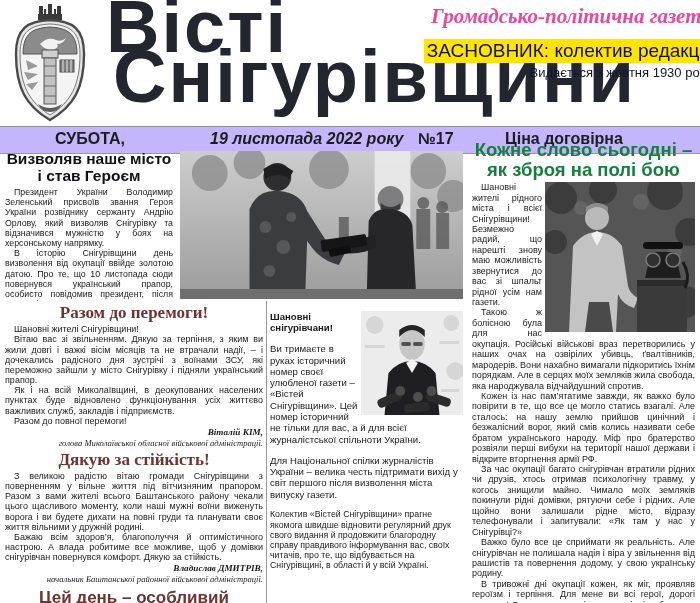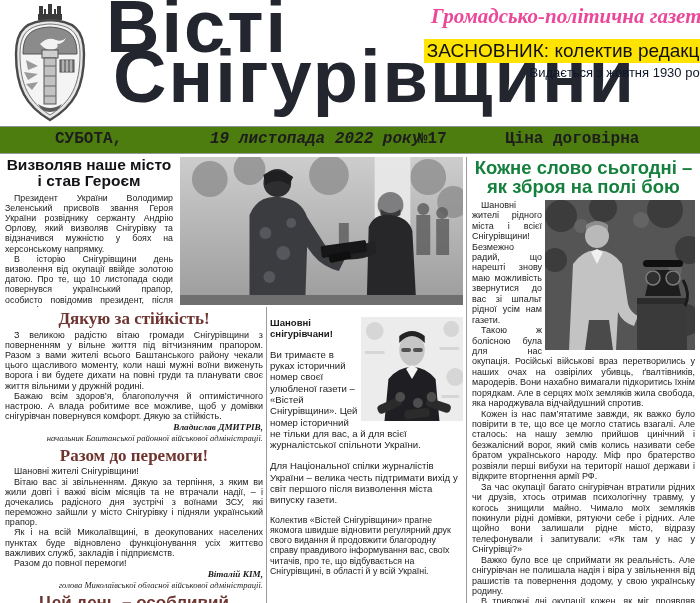--- a/index.html
+++ b/index.html
@@ -10,30 +10,30 @@
   .emblem{position:absolute;left:8px;top:4px;width:84px;height:118px;}
   .title1{position:absolute;left:106px;top:-10px;font-weight:bold;font-size:74px;line-height:1;
           letter-spacing:2px;color:#23262e;white-space:nowrap;}
   .title2{position:absolute;left:113px;top:40px;font-weight:bold;font-size:74px;line-height:1;
           letter-spacing:2px;color:#23262e;white-space:nowrap;}
   .mast-right{position:absolute;right:8px;top:4px;text-align:right;z-index:3;}
   .tagline{font-family:"Liberation Serif",serif;font-style:italic;font-weight:bold;font-size:21px;color:#ec4899;}
   .founder{display:inline-block;margin-top:10px;background:#ffe400;font-weight:normal;font-size:19px;padding:1px 3px;color:#111;}
   .since{font-size:13px;color:#0f172a;margin-top:2px;}
   
-  .dateline{position:absolute;top:126px;left:0;width:700px;height:26px;background:#4d7c0f;
+  .dateline{position:absolute;top:126px;left:0;width:700px;height:26px;background:#c4b5fd;
             border-top:1px solid #8f8f8f;border-bottom:1px solid #9a9a9a;
-            font-family:Liberation Mono, monospace;font-weight:bold;font-size:16px;color:#1d1d1d;}
+            font-family:Liberation Sans, sans-serif;font-weight:bold;font-size:16px;color:#1d1d1d;}
   .dateline span{position:absolute;top:3px;white-space:nowrap;}
   .dl-day{left:55px;}
   .dl-date{left:210px;font-style:italic;}
   .dl-issue{left:418px;}
   .dl-price{left:505px;}
   
-  .content{position:absolute;top:157px;left:5px;width:690px;height:446px;display:flex;}
+  .content{position:absolute;top:157px;left:5px;width:690px;height:446px;display:flex;align-items:center;}
   .vline{width:1px;background:#9a9a9a;margin:0 3px;flex:0 0 1px;}
   .main-left{width:458px;flex:0 0 458px;display:flex;flex-direction:column;}
   .row1{display:flex;height:150px;overflow:hidden;}
   .row2{display:flex;flex:1;overflow:hidden;}
   .col-left{width:258px;flex:0 0 258px;overflow:hidden;}
   .col-mid{flex:1;overflow:hidden;}
   .main-right{flex:1;overflow:hidden;padding-left:2px;}
   
   .body p{margin:0;text-indent:9px;text-align:justify;}
   .hero{width:168px;flex:0 0 168px;padding-right:3px;}
@@ -174,42 +174,42 @@
             <rect x="142" y="86" width="46" height="12" rx="2" fill="#161618" transform="rotate(-8 165 92)"></rect>
             <rect x="150" y="96" width="22" height="8" rx="2" fill="#0f0f10" transform="rotate(-12 161 100)"></rect>
             <rect x="0" y="138" width="285" height="10" fill="#6f6f6f"></rect>
           </svg>
         </div>
       </div>
 
       <div class="row2">
         <div class="col-left">
           <div>
-            <h3 class="red-serif">Дякую за стійкість!</h3>
-            <div class="body small-body">
-              <p>З великою радістю вітаю громади Снігурівщини з поверненням у вільне життя під вітчизняним прапором. Разом з вами жителі всього Баштанського району чекали цього щасливого моменту, коли наші мужні воїни виженуть ворога і ви будете дихати на повні груди та планувати своє життя вільними у дружній родині.</p>
-              <p>Бажаю всім здоров’я, благополуччя й оптимістичного настрою. А влада робитиме все можливе, щоб у домівки снігурівчан повернувся комфорт. Дякую за стійкість.</p>
-            </div>
-            <div class="sig">
-              <div class="sig-name">Владислав ДМИТРІВ,</div>
-              <div>начальник Баштанської районної військової адміністрації.</div>
-            </div>
-          </div>
-
-          <div>
             <h3 class="red-serif">Разом до перемоги!</h3>
             <div class="body small-body">
               <p>Шановні жителі Снігурівщини!</p>
               <p>Вітаю вас зі звільненням. Дякую за терпіння, з яким ви жили довгі і важкі вісім місяців та не втрачали надії, – і дочекались радісного дня зустрічі з воїнами ЗСУ, які переможно зайшли у місто Снігурівку і підняли український прапор.</p>
               <p>Як і на всій Миколаївщині, в деокупованих населених пунктах буде відновлено функціонування усіх життєво важливих служб, закладів і підприємств.</p>
               <p>Разом до повної перемоги!</p>
             </div>
             <div class="sig">
               <div class="sig-name">Віталій КІМ,</div>
               <div>голова Миколаївської обласної військової адміністрації.</div>
+            </div>
+          </div>
+
+          <div>
+            <h3 class="red-serif">Дякую за стійкість!</h3>
+            <div class="body small-body">
+              <p>З великою радістю вітаю громади Снігурівщини з поверненням у вільне життя під вітчизняним прапором. Разом з вами жителі всього Баштанського району чекали цього щасливого моменту, коли наші мужні воїни виженуть ворога і ви будете дихати на повні груди та планувати своє життя вільними у дружній родині.</p>
+              <p>Бажаю всім здоров’я, благополуччя й оптимістичного настрою. А влада робитиме все можливе, щоб у домівки снігурівчан повернувся комфорт. Дякую за стійкість.</p>
+            </div>
+            <div class="sig">
+              <div class="sig-name">Владислав ДМИТРІВ,</div>
+              <div>начальник Баштанської районної військової адміністрації.</div>
             </div>
           </div>
 
           <div>
             <h3 class="red-sans">Цей день – особливий</h3>
 
           </div>
         </div>
 
         <div class="vline"></div>

